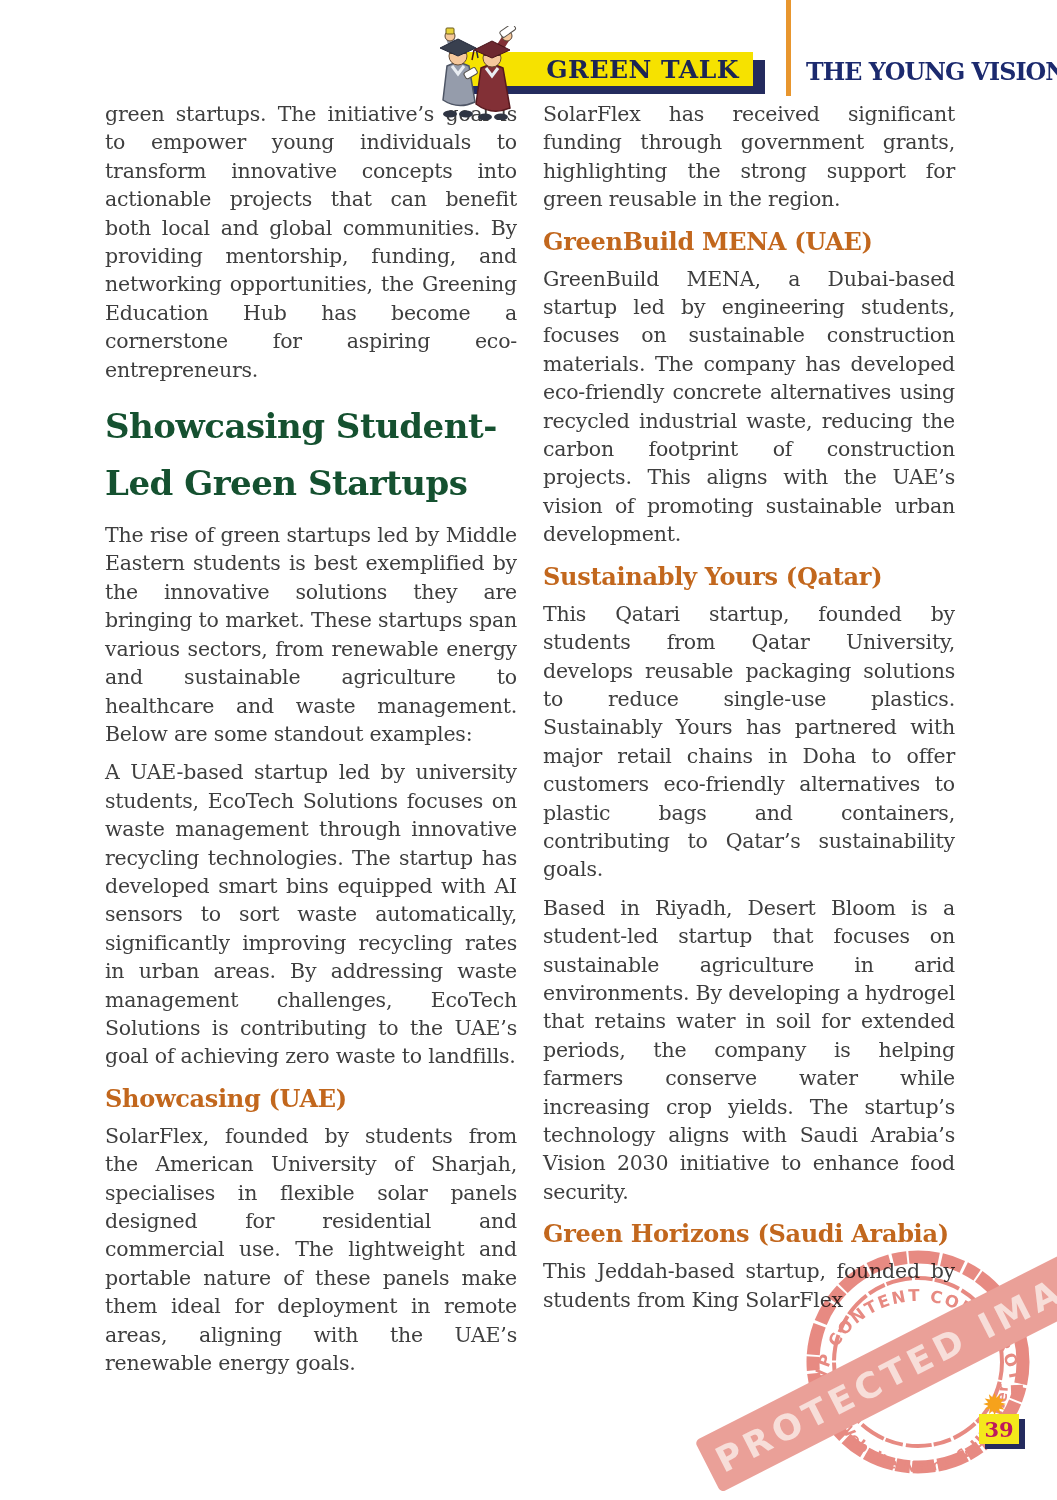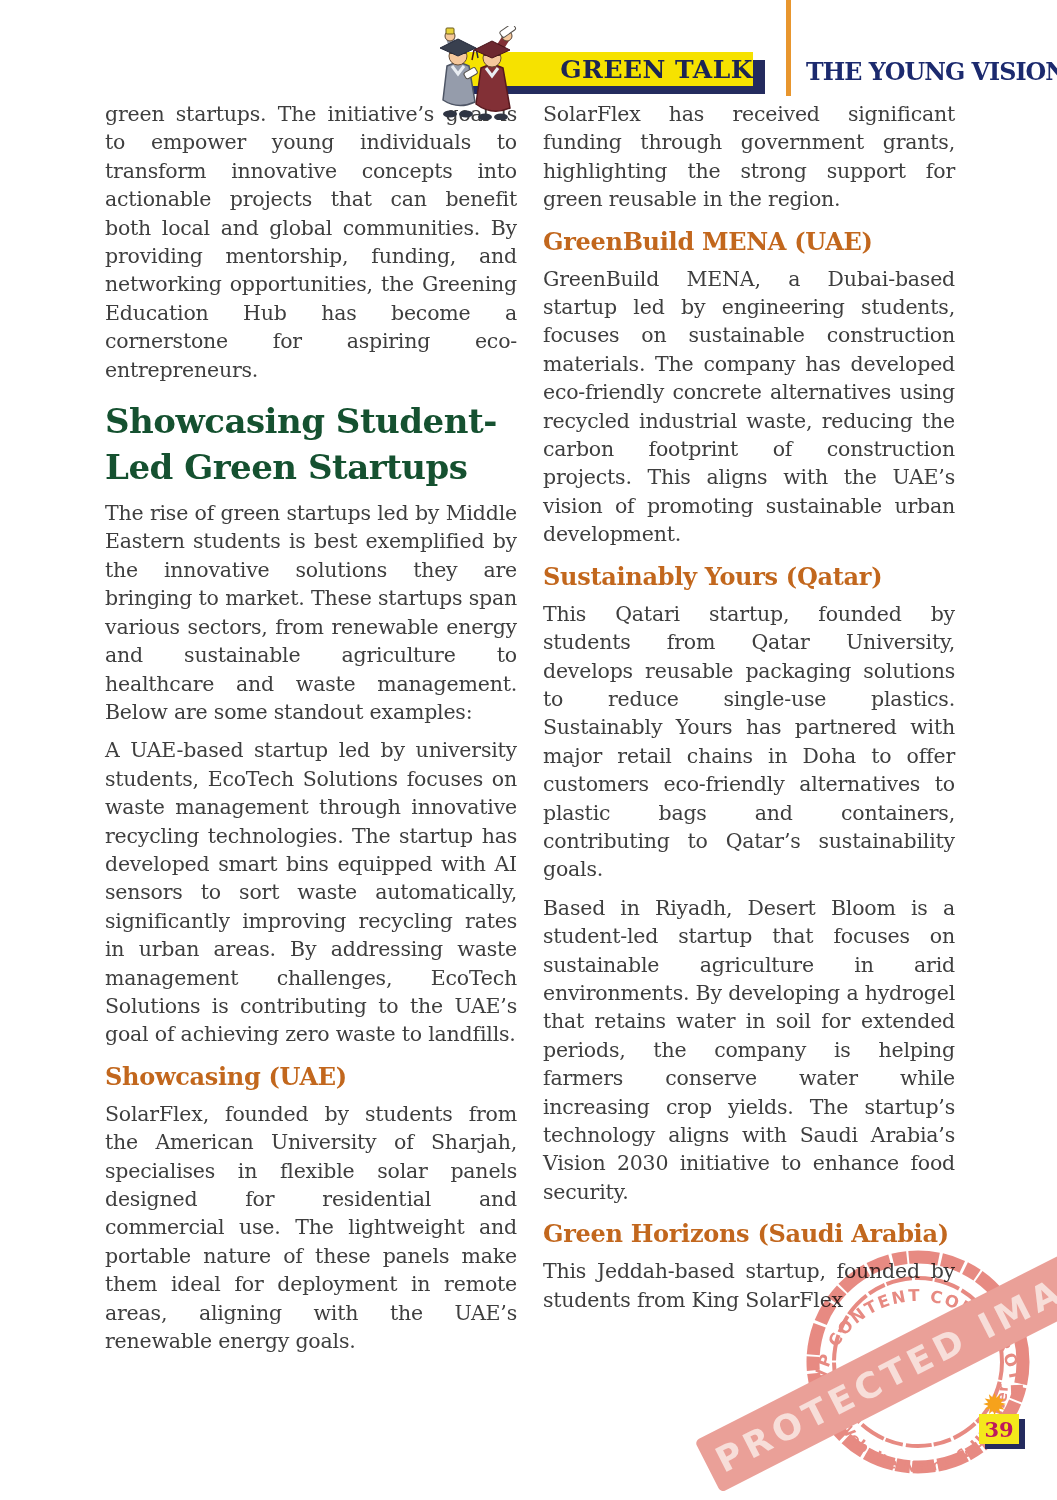--- a/index.html
+++ b/index.html
@@ -5,38 +5,38 @@
   *{margin:0;padding:0;box-sizing:border-box;}
   html,body{background:#ffffff;}
   .page{
     position:relative;width:1057px;height:1500px;background:#ffffff;
     font-family:"DejaVu Serif",serif;overflow:hidden;
   }
 
   
   .banner-wrap{position:absolute;left:455px;top:52px;width:298px;height:34px;
     background:#f6e200;box-shadow:12px 8px 0 #242b5e;z-index:1;
-    display:flex;align-items:center;justify-content:flex-end;}
+    display:flex;align-items:center;justify-content:flex-end;padding-right:14px;}
   .banner-label{font-family:"DejaVu Serif",serif;font-weight:bold;font-size:25px;
     color:#1c2554;letter-spacing:.5px;line-height:1;}
   .mascot{position:absolute;left:430px;top:26px;width:96px;height:94px;z-index:2;}
   .header-divider{position:absolute;left:786px;top:0;width:5px;height:96px;background:#e8962e;}
   .mag-title{position:absolute;left:806px;top:57px;width:245px;
     font-family:"DejaVu Serif",serif;font-weight:bold;font-size:25px;color:#1c2a6e;
     letter-spacing:-1px;white-space:nowrap;transform:scaleX(.95);transform-origin:left;}
 
   
   .columns{position:absolute;left:105px;top:100px;width:850px;display:flex;gap:26px;}
   .col{width:412px;}
   p.paragraph{
     font-size:20.5px;line-height:28.4px;color:#3e3e3e;text-align:justify;
     letter-spacing:-.2px;margin:0 0 10px 0;font-weight:500;
   }
   h1.heading_green{
-    font-size:34px;line-height:46px;color:#155130;font-weight:bold;
+    font-size:34px;line-height:57px;color:#155130;font-weight:bold;
     letter-spacing:-.5px;margin:14px 0 9px 0;
   }
   h2.heading_orange{
     font-size:24px;line-height:34px;color:#c2671d;font-weight:bold;
     letter-spacing:-.3px;margin:11px 0 6px 0;
   }
 
   
   .stamp{position:absolute;left:738px;top:1182px;width:360px;height:360px;
     mix-blend-mode:multiply;opacity:.85;pointer-events:none;z-index:5;}

